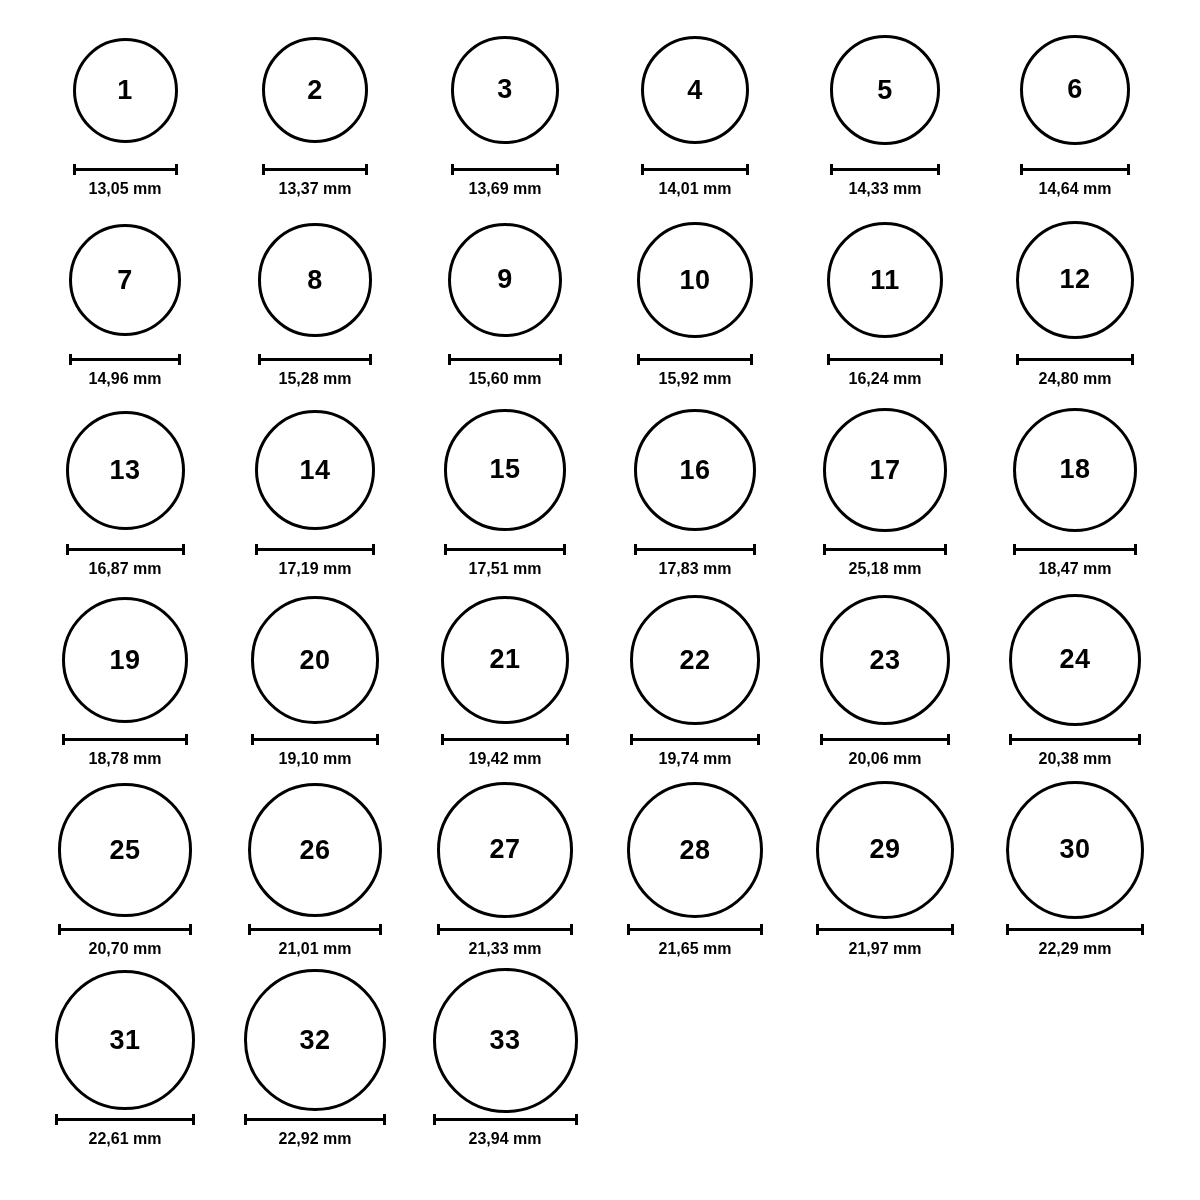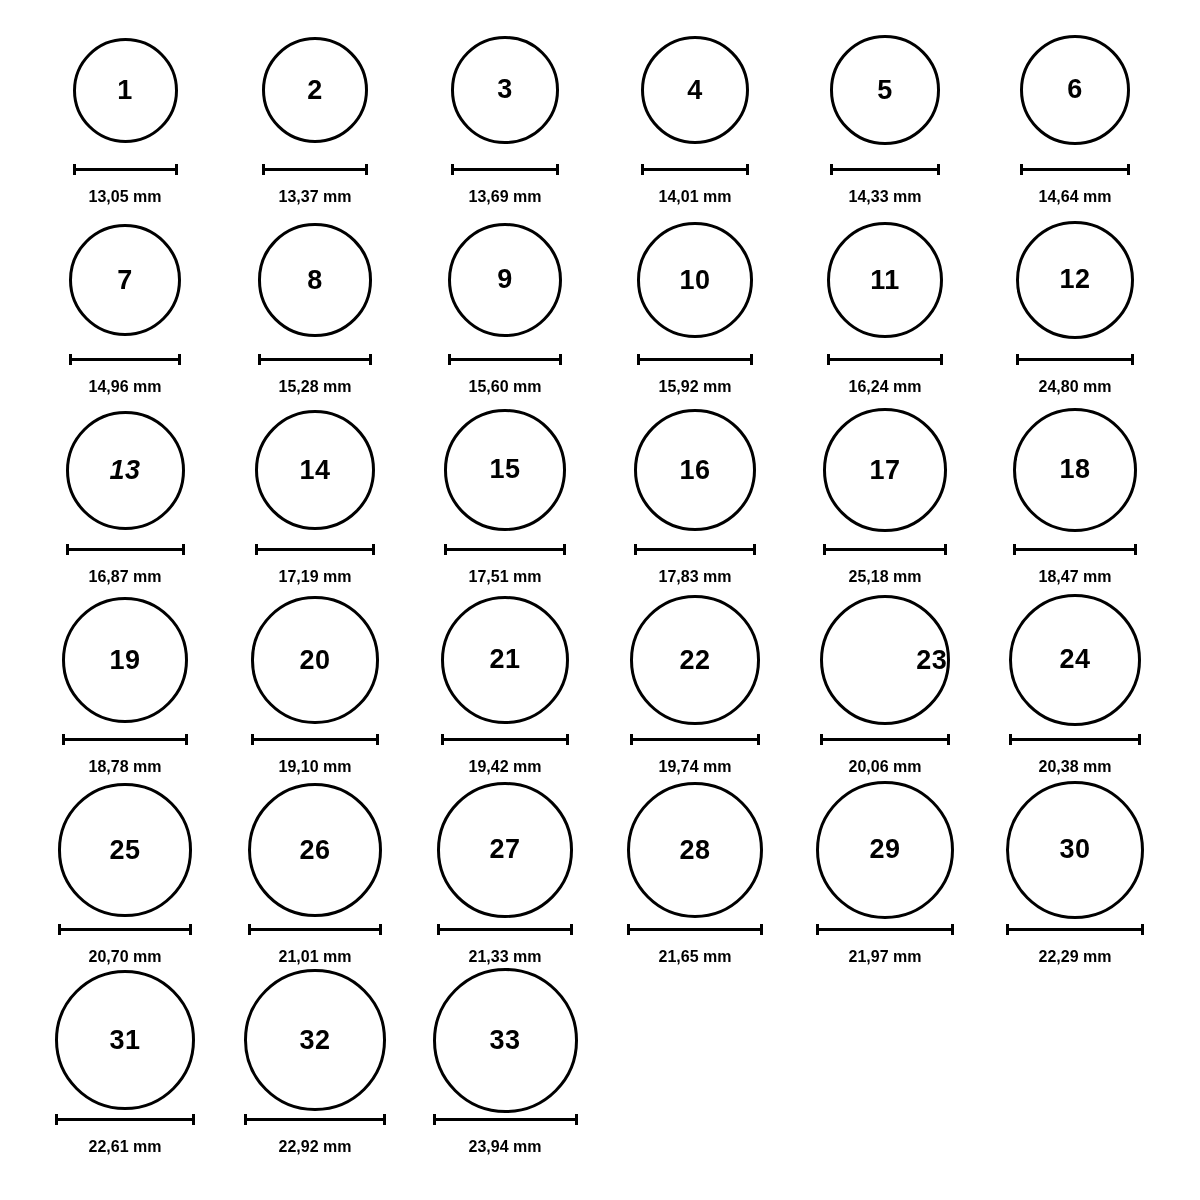--- a/index.html
+++ b/index.html
@@ -77,21 +77,21 @@
     left: 0;
     right: 0;
     top: 50%;
     height: 3px;
     margin-top: -1.5px;
     background: #000;
   }
   .mm {
     font-size: 16px;
     font-weight: bold;
-    margin-top: 12px;
+    margin-top: 4px;
     white-space: nowrap;
   }
 </style>
 </head>
 <body>
 
 <div id="chart">
   <div class="grid">
       <div class="cell">
         <div class="circle-wrap">
@@ -220,21 +220,21 @@
             <span class="ring-label">12</span>
           </div>
         </div>
         <div class="measure">
           <div class="bar" style="width: 117.9px;"></div>
         </div>
         <div class="mm">24,80 mm</div>
       </div>
       <div class="cell">
         <div class="circle-wrap">
-          <div class="ring" style="width: 119px; height: 119px; font-style: italic;">
+          <div class="ring" style="width: 119px; height: 119px;">
             <span class="ring-label">13</span>
           </div>
         </div>
         <div class="measure">
           <div class="bar" style="width: 119px;"></div>
         </div>
         <div class="mm">16,87 mm</div>
       </div>
       <div class="cell">
         <div class="circle-wrap">
@@ -330,21 +330,21 @@
             <span class="ring-label">22</span>
           </div>
         </div>
         <div class="measure">
           <div class="bar" style="width: 129.6px;"></div>
         </div>
         <div class="mm">19,74 mm</div>
       </div>
       <div class="cell">
         <div class="circle-wrap">
-          <div class="ring" style="width: 130.7px; height: 130.7px; justify-content: flex-end;">
+          <div class="ring" style="width: 130.7px; height: 130.7px;">
             <span class="ring-label">23</span>
           </div>
         </div>
         <div class="measure">
           <div class="bar" style="width: 130.7px;"></div>
         </div>
         <div class="mm">20,06 mm</div>
       </div>
       <div class="cell">
         <div class="circle-wrap">

